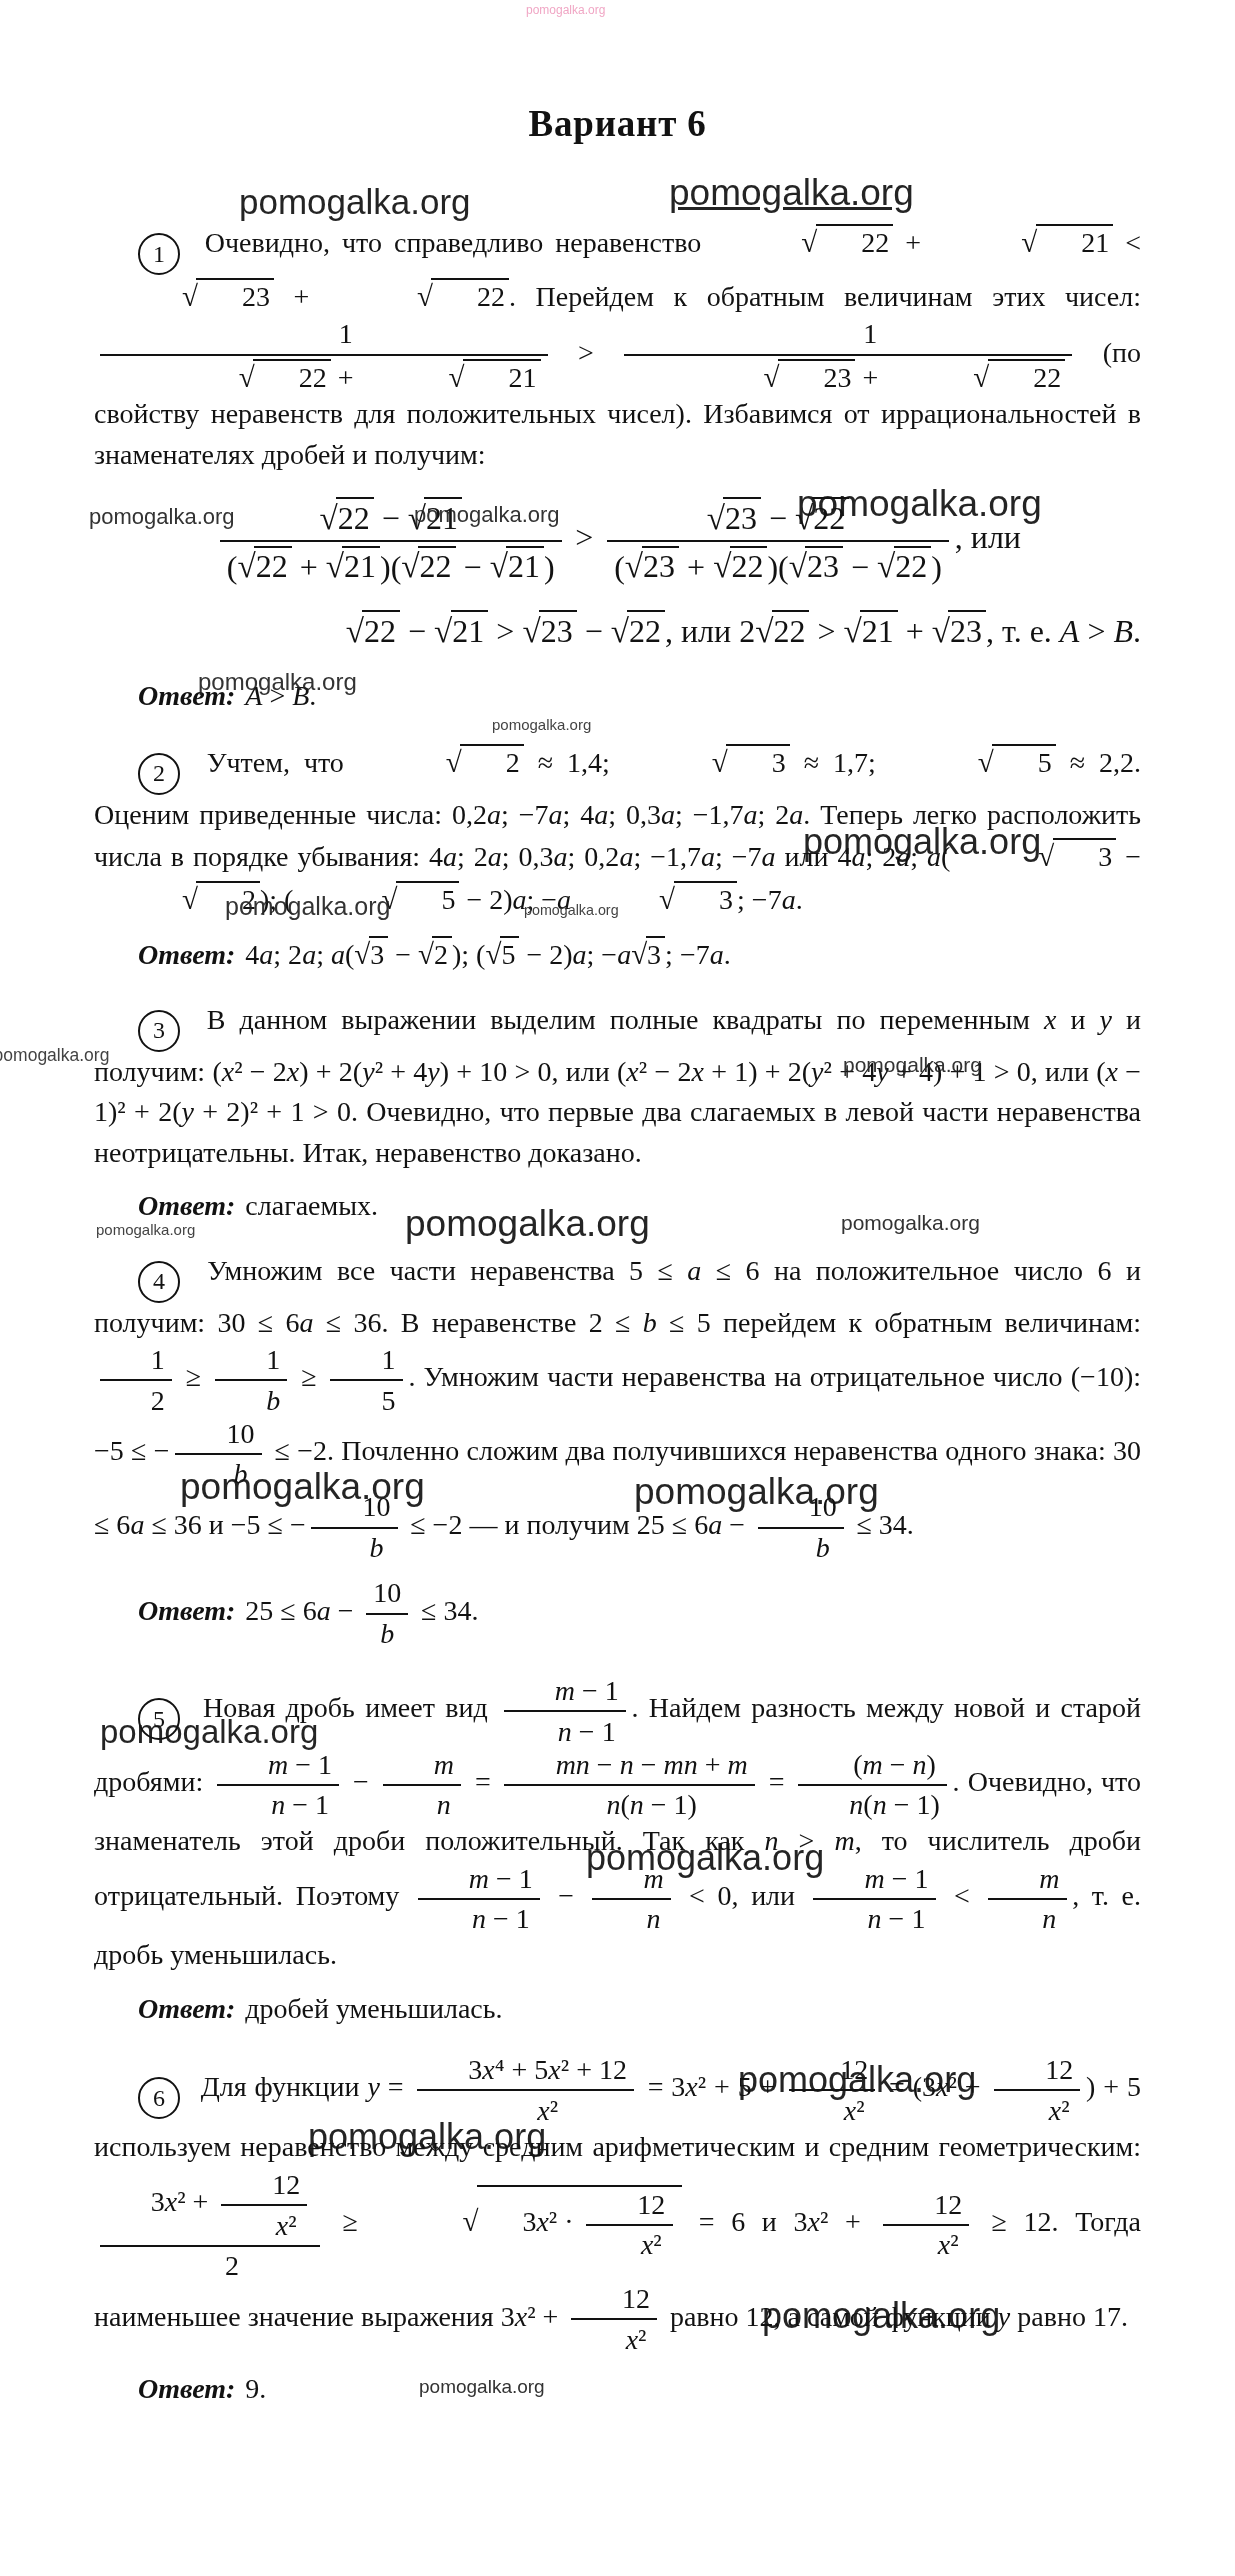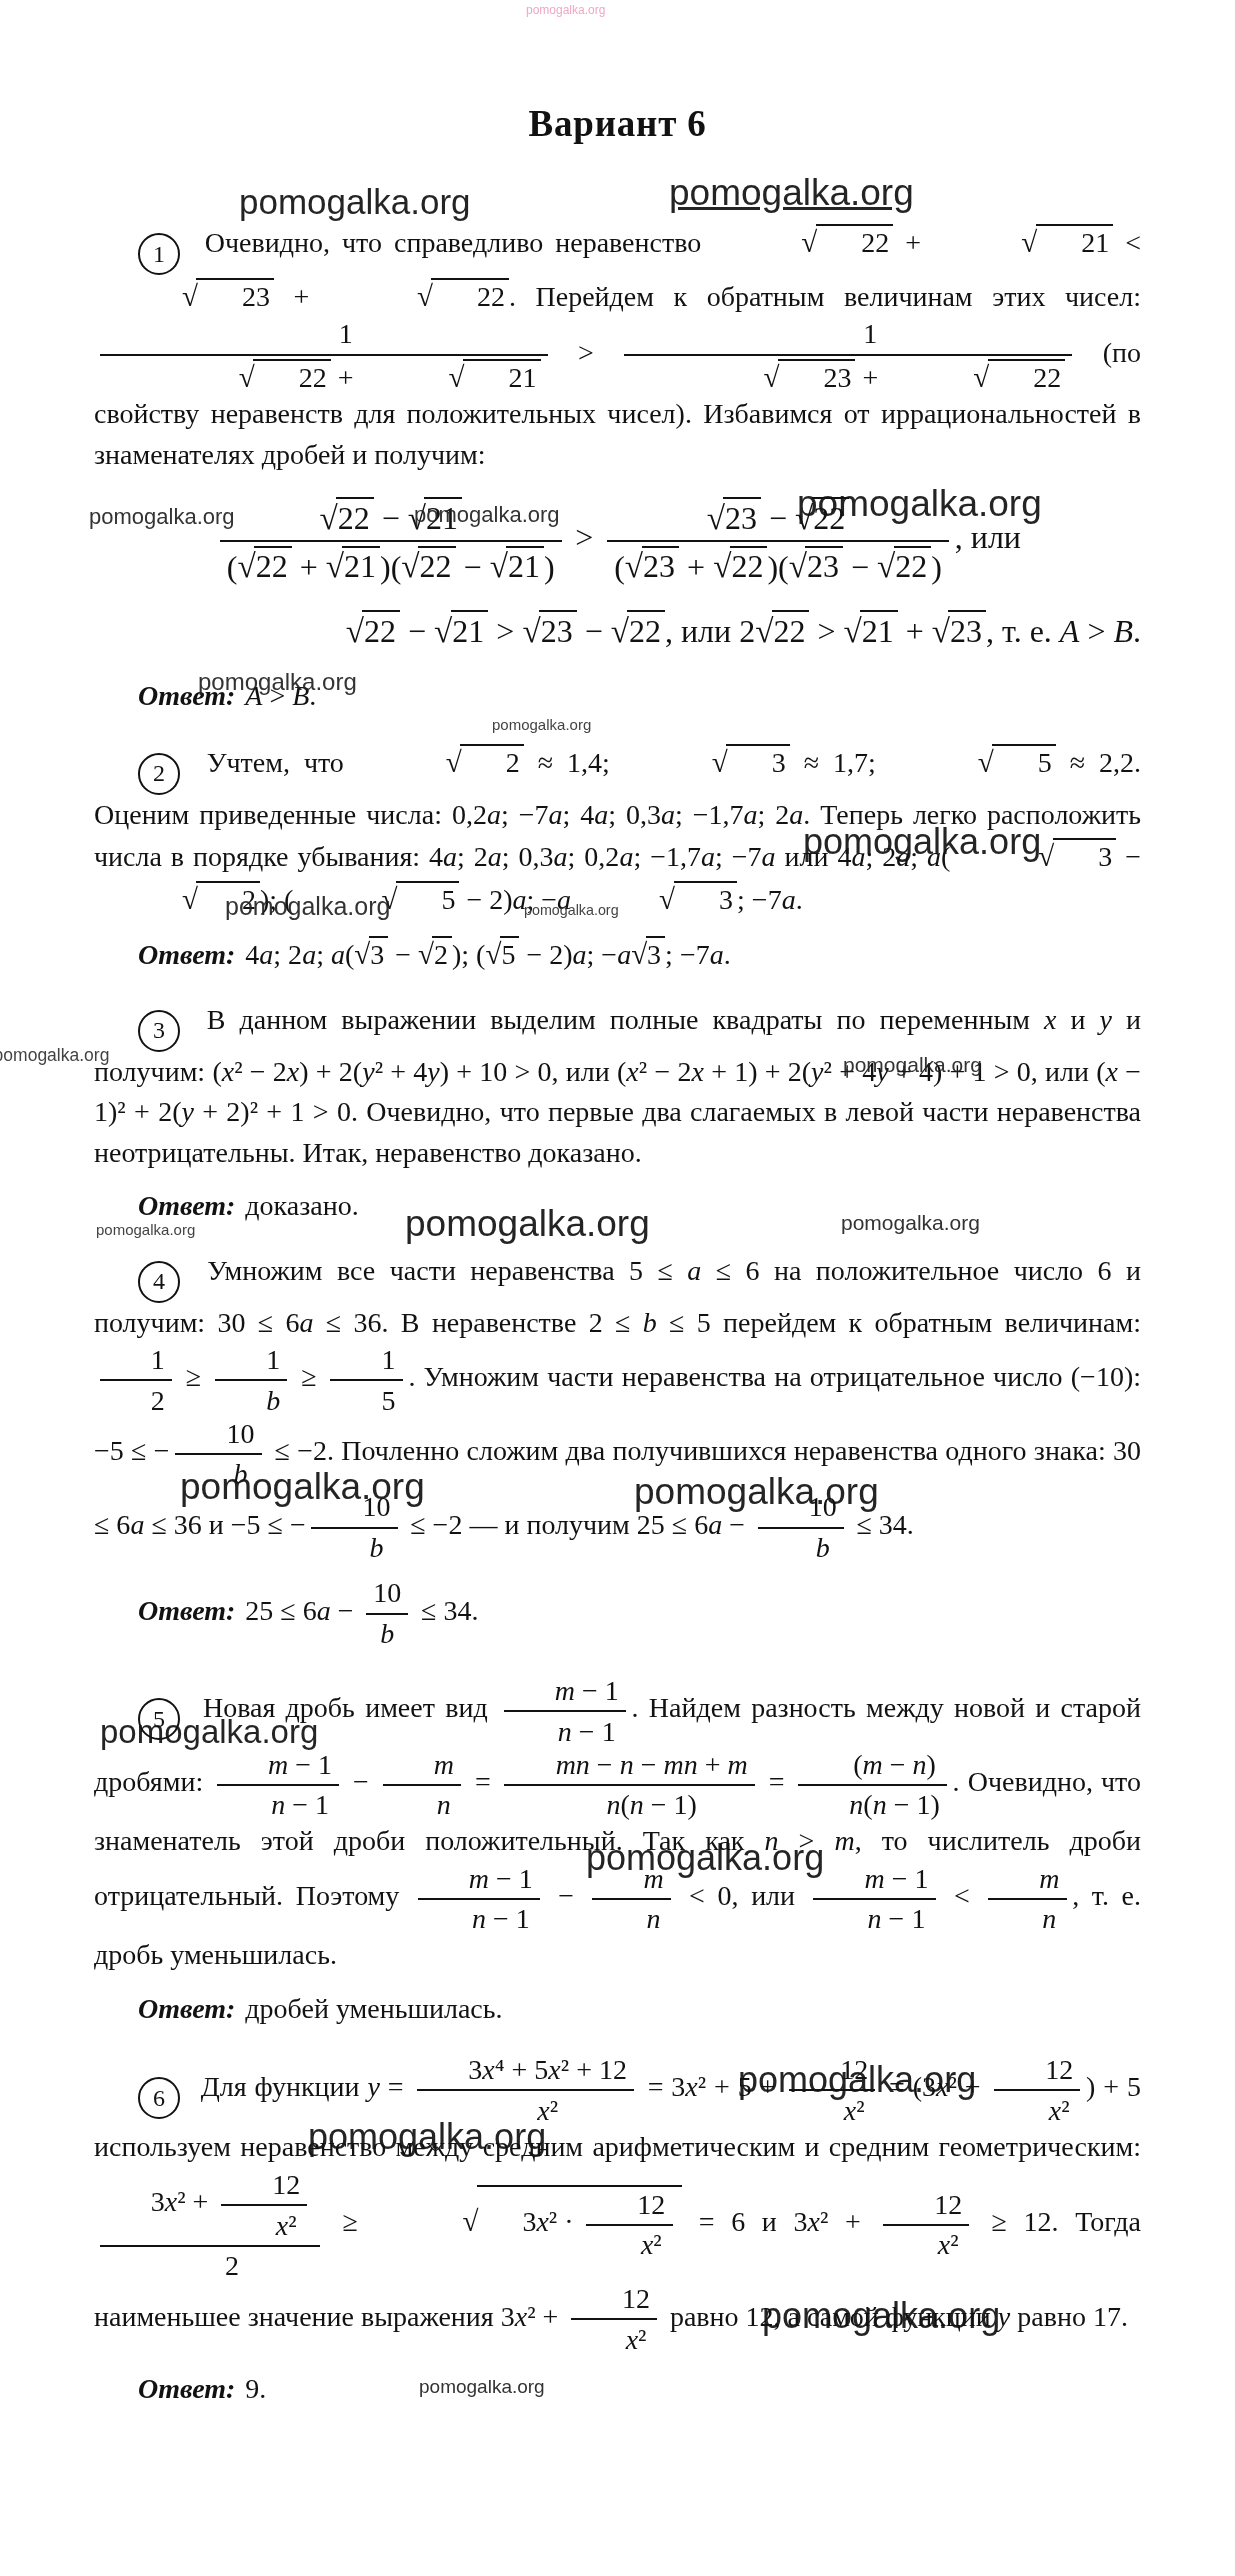--- a/index.html
+++ b/index.html
@@ -99,21 +99,21 @@
       </p>
     </section>
 
     <section class="problem">
       <p class="para">
         <span class="pnum">3</span>
         <span class="ptext">В данном выражении выделим полные квадраты по переменным <i>x</i> и <i>y</i> и получим: (<i>x</i>² − 2<i>x</i>) + 2(<i>y</i>² + 4<i>y</i>) + 10 &gt; 0, или (<i>x</i>² − 2<i>x</i> + 1) + 2(<i>y</i>² + 4<i>y</i> + 4) + 1 &gt; 0, или (<i>x</i> − 1)² + 2(<i>y</i> + 2)² + 1 &gt; 0. Очевидно, что первые два слагаемых в левой части неравенства неотрицательны. Итак, неравенство доказано.</span>
       </p>
       <p class="answer">
         <span class="ans-label">Ответ:</span>
-        <span class="ans-text">доказано.</span>
+        <span class="ans-text">слагаемых.</span>
       </p>
     </section>
 
     <section class="problem">
       <p class="para">
         <span class="pnum">4</span>
         <span class="ptext">Умножим все части неравенства 5 ≤ <i>a</i> ≤ 6 на положительное число 6 и получим: 30 ≤ 6<i>a</i> ≤ 36. В неравенстве 2 ≤ <i>b</i> ≤ 5 перейдем к обратным величинам: <span class="frac"><span class="num">1</span><span class="den">2</span></span> ≥ <span class="frac"><span class="num">1</span><span class="den"><i>b</i></span></span> ≥ <span class="frac"><span class="num">1</span><span class="den">5</span></span>. Умножим части неравенства на отрицательное число (−10): −5 ≤ −<span class="frac"><span class="num">10</span><span class="den"><i>b</i></span></span> ≤ −2. Почленно сложим два получившихся неравенства одного знака: 30 ≤ 6<i>a</i> ≤ 36 и −5 ≤ −<span class="frac"><span class="num">10</span><span class="den"><i>b</i></span></span> ≤ −2 — и получим 25 ≤ 6<i>a</i> − <span class="frac"><span class="num">10</span><span class="den"><i>b</i></span></span> ≤ 34.</span>
       </p>
       <p class="answer">
         <span class="ans-label">Ответ:</span>

